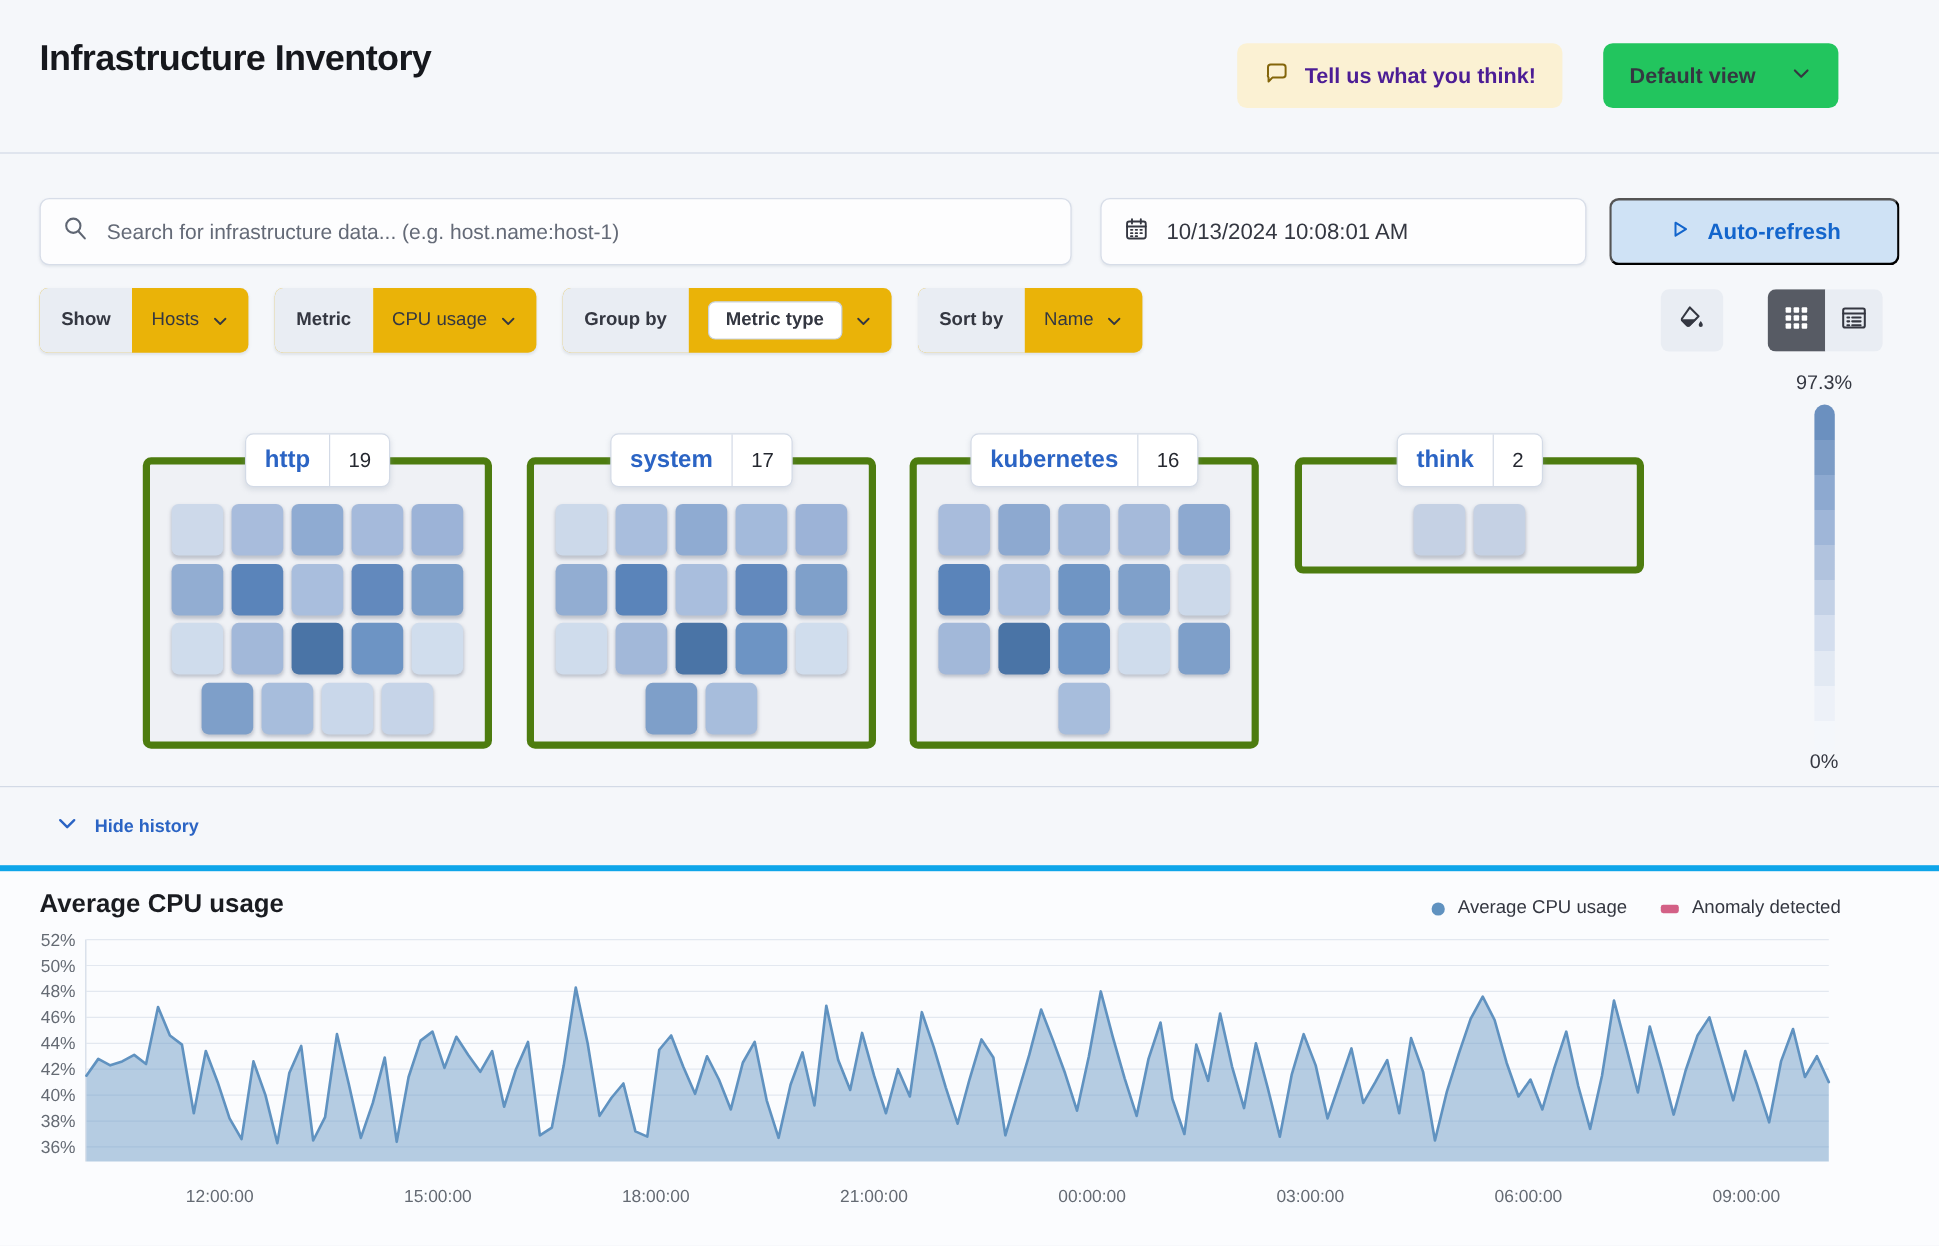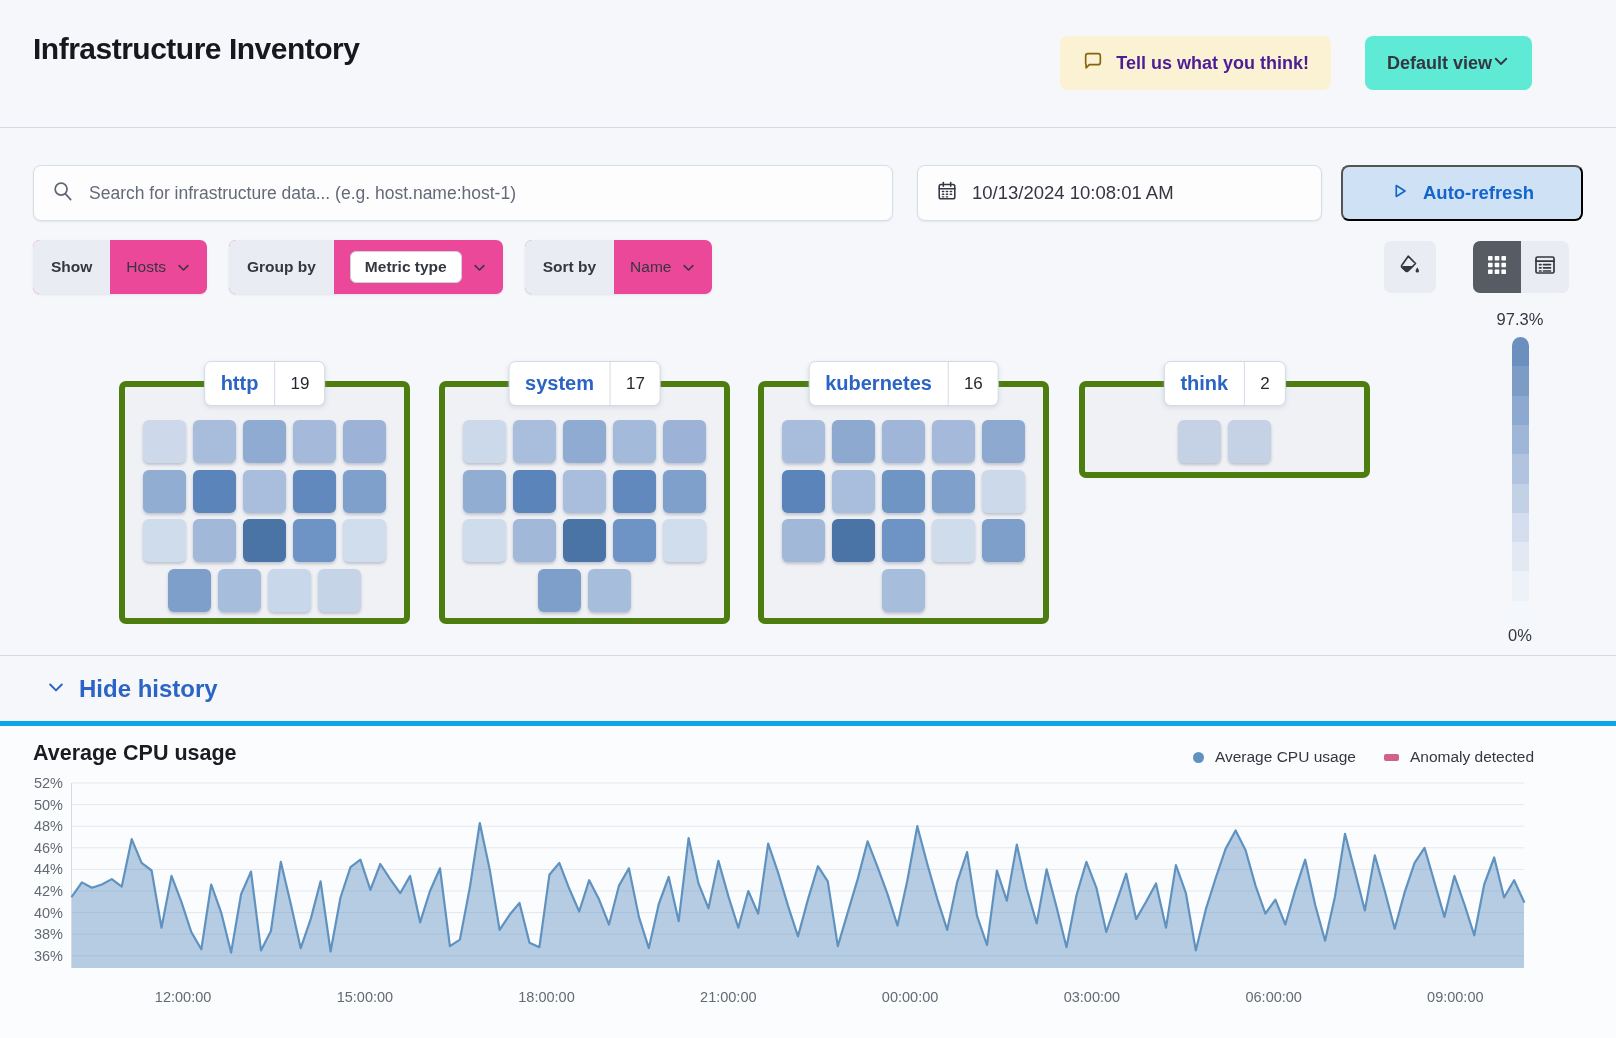--- a/index.html
+++ b/index.html
@@ -6,32 +6,32 @@
   html,body { width:1616px; height:1038px; overflow:hidden; }
   body { font-family:"Liberation Sans","DejaVu Sans",sans-serif; background:#f5f7fa; color:#1a1c21; }
   .page { position:relative; width:1616px; height:1038px; }
 
   
   .header { position:absolute; top:0; left:0; width:1616px; height:128px; border-bottom:1px solid #d3dae6; }
   .page-title { position:absolute; left:33px; top:32px; font-size:30px; font-weight:800; letter-spacing:-0.5px; color:#16181d; }
   .hdr-buttons { position:absolute; right:84px; top:36px; display:flex; gap:34px; }
   .btn { display:inline-flex; align-items:center; gap:12px; height:54px; padding:0 22px; border-radius:8px; font-size:18px; font-weight:600; cursor:pointer; border:none; }
   .btn-feedback { background:#fbf1d3; color:#4c1d95; }
-  .btn-view { background:#5eead4; color:#343741; gap:0; }
+  .btn-view { background:#22c55e; color:#343741; gap:29px; }
 
   
   .search-box { position:absolute; left:33px; top:165px; width:860px; height:56px; background:#fdfdfe; border:1px solid #d7dde8; border-radius:8px; display:flex; align-items:center; padding:0 18px; gap:14px; box-shadow:0 1px 2px rgba(152,162,179,.18); }
   .search-box input { flex:1; border:none; outline:none; background:transparent; font-size:17.5px; color:#343741; font-family:inherit; }
   .search-box input::placeholder { color:#646a77; }
   .date-picker { position:absolute; left:917px; top:165px; width:405px; height:56px; background:#fdfdfe; border:1px solid #d7dde8; border-radius:8px; display:flex; align-items:center; padding:0 18px; gap:14px; font-size:18.5px; color:#343741; box-shadow:0 1px 2px rgba(152,162,179,.18); cursor:pointer; }
   .btn-refresh { position:absolute; left:1341px; top:165px; width:242px; height:56px; background:#cfe2f5; color:#1365cc; border-radius:8px; display:flex; align-items:center; justify-content:center; gap:13px; font-size:18.5px; font-weight:600; cursor:pointer; }
 
   
   .filters { position:absolute; left:33px; top:240px; width:1550px; height:54px; display:flex; align-items:center; }
-  .fctrl { display:inline-flex; align-items:stretch; height:54px; border-radius:7px; overflow:visible; background:#ec4899; box-shadow:0 1px 2px rgba(152,162,179,.22); margin-right:22px; cursor:pointer; }
+  .fctrl { display:inline-flex; align-items:stretch; height:54px; border-radius:7px; overflow:visible; background:#eab308; box-shadow:0 1px 2px rgba(152,162,179,.22); margin-right:22px; cursor:pointer; }
   .fctrl .flabel { display:flex; align-items:center; padding:0 18px; background:#e9edf3; color:#343741; font-weight:700; font-size:15.5px; border-radius:7px 0 0 7px; }
   .fctrl .fvalue { display:flex; align-items:center; gap:10px; padding:0 16px; font-size:15.5px; color:#343741; font-weight:500; border-radius:0 7px 7px 0; }
   .fvalue .chip { border:1px solid #c9d3e0; border-radius:6px; padding:6px 14px; font-weight:700; background:#fff; }
   .view-icons { position:absolute; top:241px; left:1384px; display:flex; align-items:center; }
   .icon-btn { width:52px; height:52px; border-radius:7px; background:#e9edf3; display:flex; align-items:center; justify-content:center; cursor:pointer; }
   .toggle-group { display:flex; margin-left:37px; border-radius:7px; overflow:hidden; }
   .toggle-group .seg { width:48px; height:52px; display:flex; align-items:center; justify-content:center; cursor:pointer; background:#e9edf3; }
   .toggle-group .seg.sel { background:#575b64; }
 
   
@@ -45,21 +45,21 @@
   .wrow { display:flex; justify-content:center; gap:7px; }
   .tile { width:43px; height:43px; border-radius:6px; box-shadow:0 2px 3px rgba(100,110,130,.35); cursor:pointer; }
 
   .scale-legend { position:absolute; top:10px; left:1460px; width:130px; height:345px; }
   .scale-max { position:absolute; top:0; left:0; width:120px; text-align:center; font-size:16.5px; color:#343741; }
   .scale-bar { position:absolute; top:27px; left:52px; width:17px; height:293px; border-radius:9px; }
   .scale-min { position:absolute; top:316px; left:0; width:120px; text-align:center; font-size:16.5px; color:#343741; }
 
   
   .history-bar { position:absolute; top:655px; left:0; width:1616px; height:66px; border-top:1px solid #d3dae6; display:flex; align-items:center; padding-left:46px; gap:13px; cursor:pointer; }
-  .history-bar .hlabel { color:#2b64c4; font-size:24px; font-weight:600; }
+  .history-bar .hlabel { color:#2b64c4; font-size:15px; font-weight:600; }
 
   
   .chart-section { position:absolute; top:721px; left:0; width:1616px; height:317px; background:#fbfcfe; border-top:5px solid #0ea5e9; }
   .chart-title { position:absolute; left:33px; top:15px; font-size:21.5px; font-weight:700; color:#1a1c21; }
   .chart-legend { position:absolute; right:82px; top:22px; display:flex; gap:28px; align-items:center; }
   .legend-item { display:flex; align-items:center; gap:11px; font-size:15.5px; color:#343741; cursor:pointer; }
   .dot { width:11px; height:11px; border-radius:50%; }
   .swatch { width:15px; height:7px; border-radius:2px; }
   .chart-svg { position:absolute; left:0; top:44px; width:1616px; height:262px; }
   .ytick, .xtick { font-size:14.5px; fill:#646a73; font-family:"Liberation Sans","DejaVu Sans",sans-serif; }
@@ -130,20 +130,29 @@
         </svg>
     </span>
     <span>Auto-refresh</span>
   </button>
 
   <div class="filters">
     <div class="fctrl">
       <span class="flabel">Show</span>
       <span class="fvalue">
         <span>Hosts</span>
+        <svg width="15" height="15" viewBox="0 0 24 24" fill="none" stroke="#343741" stroke-width="2.4" stroke-linecap="round" stroke-linejoin="round">
+            <polyline points="5,9 12,16 19,9"></polyline>
+          </svg>
+      </span>
+    </div>
+    <div class="fctrl">
+      <span class="flabel">Metric</span>
+      <span class="fvalue">
+        <span>CPU usage</span>
         <svg width="15" height="15" viewBox="0 0 24 24" fill="none" stroke="#343741" stroke-width="2.4" stroke-linecap="round" stroke-linejoin="round">
             <polyline points="5,9 12,16 19,9"></polyline>
           </svg>
       </span>
     </div>
     <div class="fctrl">
       <span class="flabel">Group by</span>
       <span class="fvalue">
         <span class="chip">Metric type</span>
         <svg width="15" height="15" viewBox="0 0 24 24" fill="none" stroke="#343741" stroke-width="2.4" stroke-linecap="round" stroke-linejoin="round">

